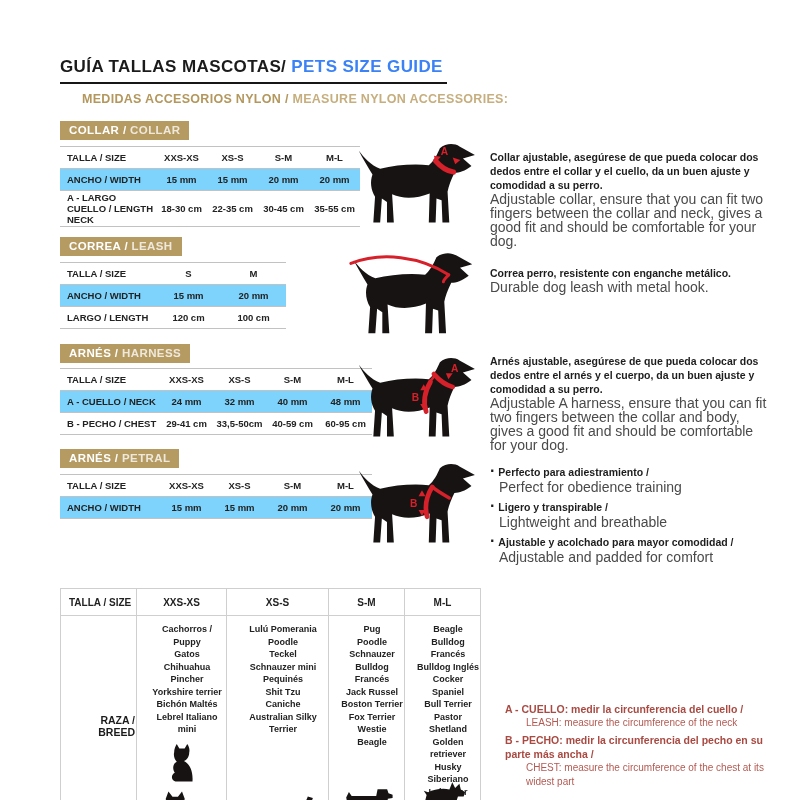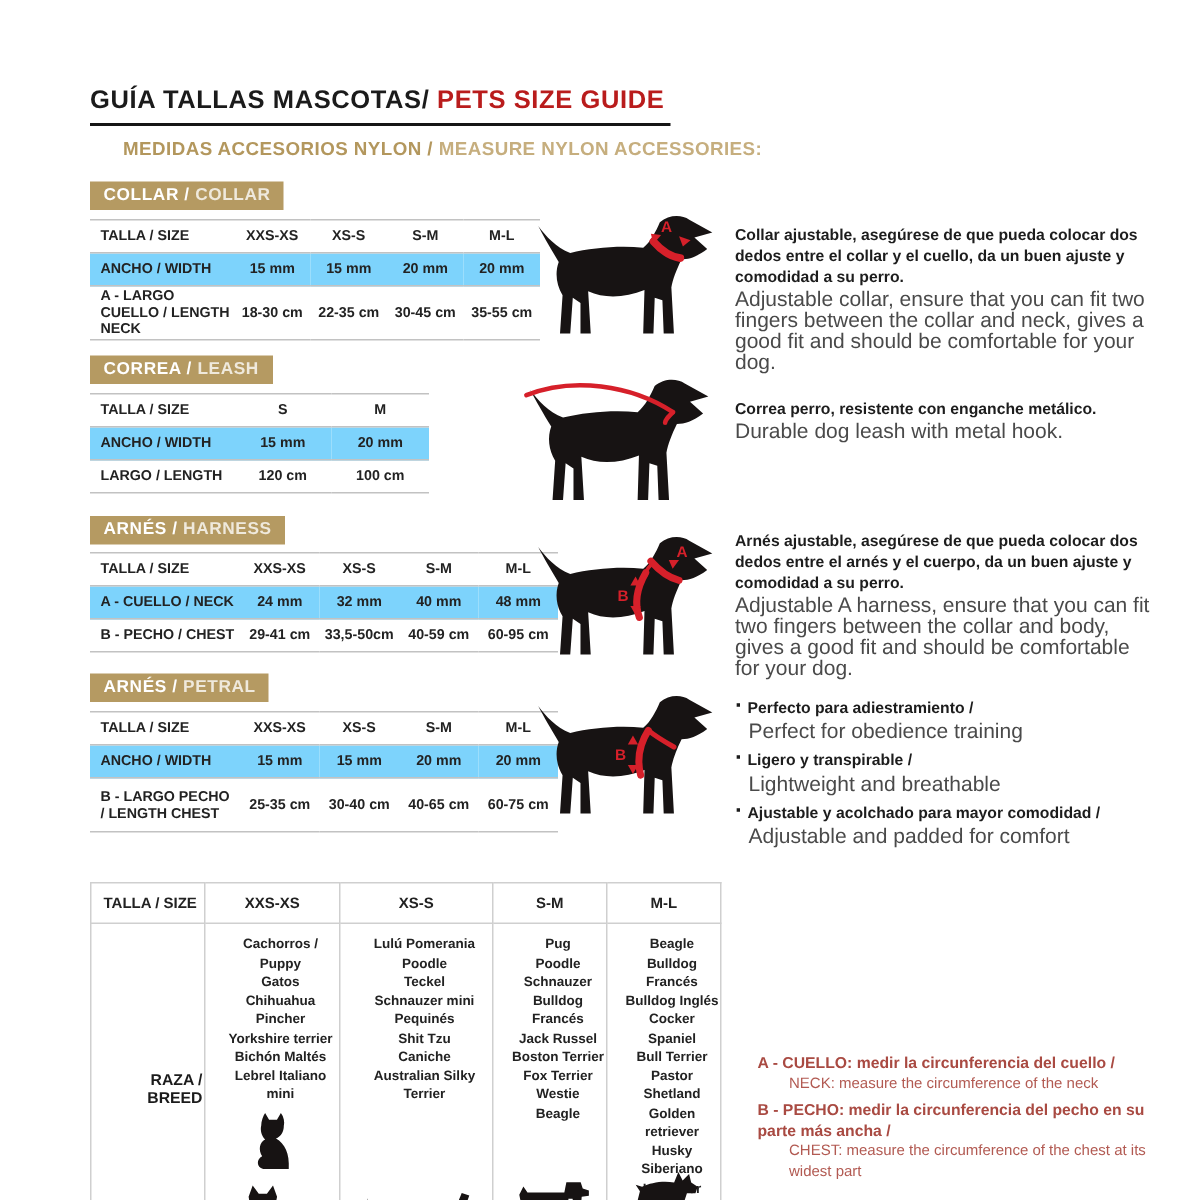--- a/index.html
+++ b/index.html
@@ -2,21 +2,21 @@
 <html><head>
 <meta charset="utf-8">
 <style>
   html,body { margin:0; padding:0; background:#ffffff; }
   .page { position:relative; width:800px; height:800px; background:#fff; overflow:hidden;
           font-family:"Liberation Sans", sans-serif; color:#1b1b1b; }
 
   
   .title { position:absolute; left:60px; top:46px; font-size:17px; font-weight:bold;
            letter-spacing:.4px; border-bottom:2px solid #161616; padding-bottom:5px; padding-right:4px; }
-  .title .t-en { color:#b91c1c; }
+  .title .t-en { color:#3b82f6; }
   .subtitle { position:absolute; left:60px; top:92px; font-size:12.5px; font-weight:bold; color:#b3975d; letter-spacing:.3px;padding-left:22px; }
   .subtitle .s-en { color:#c6ae7e; }
 
   
   .badge { position:absolute; left:60px; background:#b59a62; color:#fff; font-weight:bold;
            font-size:11.5px; padding:3px 9px 4px 9px; letter-spacing:.4px; }
   .badge .b-en { color:rgba(255,255,255,.78); }
 
   
   .tbl { position:absolute; left:60px; border-collapse:collapse; table-layout:fixed; }
@@ -247,27 +247,20 @@
       <th>XS-S</th>
       <th>S-M</th>
       <th>M-L</th>
     </tr>
     <tr class="shade">
       <td class="lab">ANCHO / WIDTH</td>
       <td>15 mm</td>
       <td>15 mm</td>
       <td>20 mm</td>
       <td>20 mm</td>
-    </tr>
-    <tr class="tall">
-      <td class="lab">B - LARGO PECHO / LENGTH CHEST</td>
-      <td>25-35 cm</td>
-      <td>30-40 cm</td>
-      <td>40-65 cm</td>
-      <td>60-75 cm</td>
     </tr>
   </tbody>
     </table>
 
   <div class="dogbox" style="left:352px; top:456px;">
     <svg width="128" height="96" viewBox="0 0 150 110" xmlns:xlink="http://www.w3.org/1999/xlink">
       <use href="#dogShape" xlink:href="#dogShape" fill="#171313"></use>
       <g>
         <path class="mark" d="M94,35 C87,46 85,58 88,70" stroke-width="5.5"></path>
         <path class="mark" d="M94,35 C100,40 107,44 114,48" stroke-width="4"></path>
@@ -377,21 +370,21 @@
               </svg>
         </div>
       </td>
     </tr>
   </tbody>
     </table>
 
   <div class="notes">
     <div class="note">
       <div class="note-bold">A - CUELLO: medir la circunferencia del cuello /</div>
-      <div class="note-normal">NECK: measure the circumference of the neck</div>
+      <div class="note-normal">LEASH: measure the circumference of the neck</div>
     </div>
     <div class="note">
       <div class="note-bold">B - PECHO: medir la circunferencia del pecho en su parte más ancha /</div>
       <div class="note-normal">CHEST: measure the circumference of the chest at its widest part</div>
     </div>
   </div>
 
 </div>
 
 </body></html>

